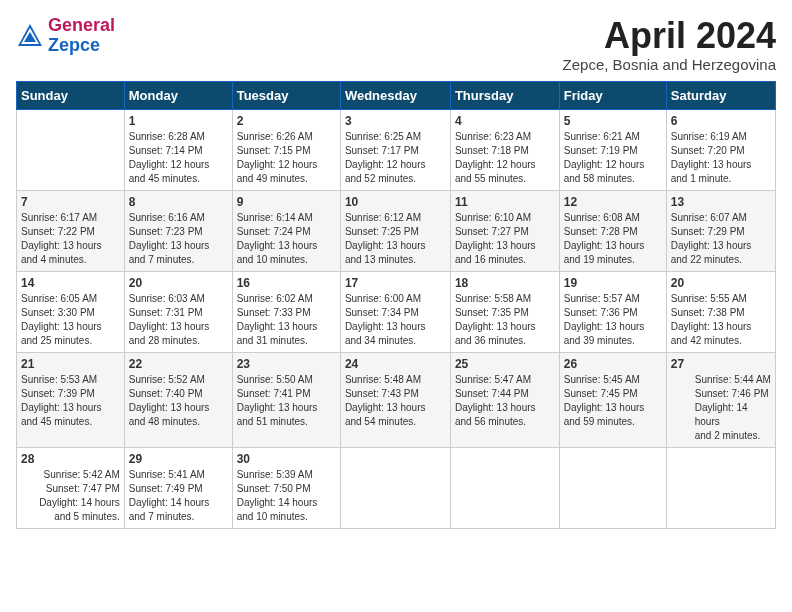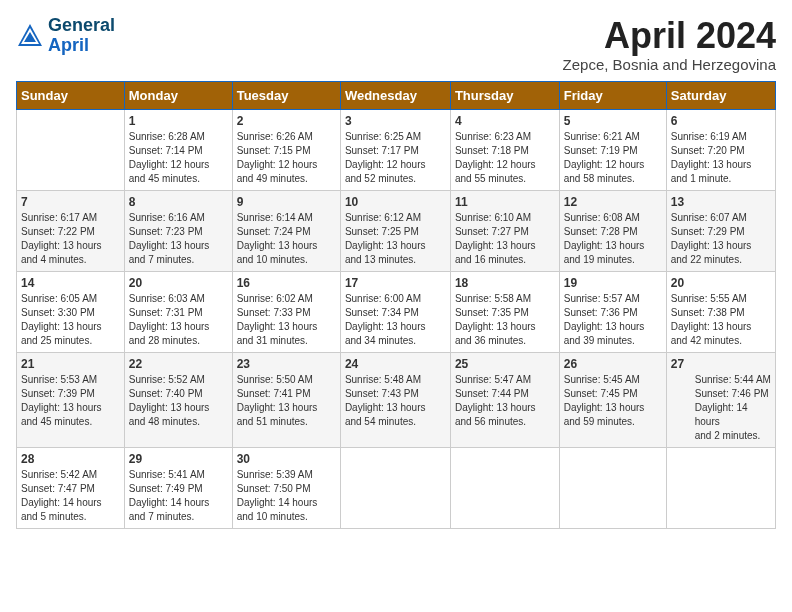--- a/index.html
+++ b/index.html
@@ -21,21 +21,21 @@
       align-items: center;
     }
     .logo-text {
       display: flex;
       flex-direction: column;
       line-height: 1.1;
     }
     .logo-general {
       font-size: 18px;
       font-weight: bold;
-      color: #0c4a6e;
+      color: #be185d;
     }
     .logo-blue {
       font-size: 18px;
       font-weight: bold;
       color: #1565c0;
     }
     .logo-icon {
       width: 28px;
       height: 28px;
       margin-right: 4px;
@@ -52,21 +52,21 @@
     .subtitle {
       font-size: 15px;
       color: #444;
     }
     table {
       width: 100%;
       border-collapse: collapse;
       font-size: 11px;
     }
     thead tr th {
-      background-color: #a16207;
+      background-color: #0c4a6e;
       color: #fff;
       font-size: 13px;
       font-weight: bold;
       padding: 6px 4px;
       text-align: left;
       border: 1px solid #1565c0;
     }
     tbody tr td {
       border: 1px solid #ccc;
       vertical-align: top;
@@ -101,21 +101,21 @@
 
 <div class="header">
   <div class="logo">
     <svg class="logo-icon" viewBox="0 0 28 28">
       <polygon points="14,2 26,24 2,24" fill="#1565c0"></polygon>
       <polygon points="14,6 23,22 5,22" fill="#fff"></polygon>
       <polygon points="14,10 20,20 8,20" fill="#1565c0"></polygon>
     </svg>
     <div class="logo-text">
       <span class="logo-general">General</span>
-      <span class="logo-blue">April</span>
+      <span class="logo-blue">Zepce</span>
     </div>
   </div>
   <div class="title-block">
     <div class="month-title">April 2024</div>
     <div class="subtitle">Zepce, Bosnia and Herzegovina</div>
   </div>
 </div>
 
 <table>
   <thead>
@@ -324,21 +324,21 @@
           <div class="day-number">27</div>
           <div class="day-info" style="white-space: pre-line; margin-left: 24px;">Sunrise: 5:44 AM
 Sunset: 7:46 PM
 Daylight: 14 hours
 and 2 minutes.</div>
         </td>
       </tr>
       <tr>
         <td>
           <div class="day-number">28</div>
-          <div class="day-info" style="white-space: pre-line;">Sunrise: 5:42 AM
+          <div class="day-info" style="white-space: pre-line; text-align: right;">Sunrise: 5:42 AM
 Sunset: 7:47 PM
 Daylight: 14 hours
 and 5 minutes.</div>
         </td>
         <td>
           <div class="day-number">29</div>
           <div class="day-info" style="white-space: pre-line;">Sunrise: 5:41 AM
 Sunset: 7:49 PM
 Daylight: 14 hours
 and 7 minutes.</div>

